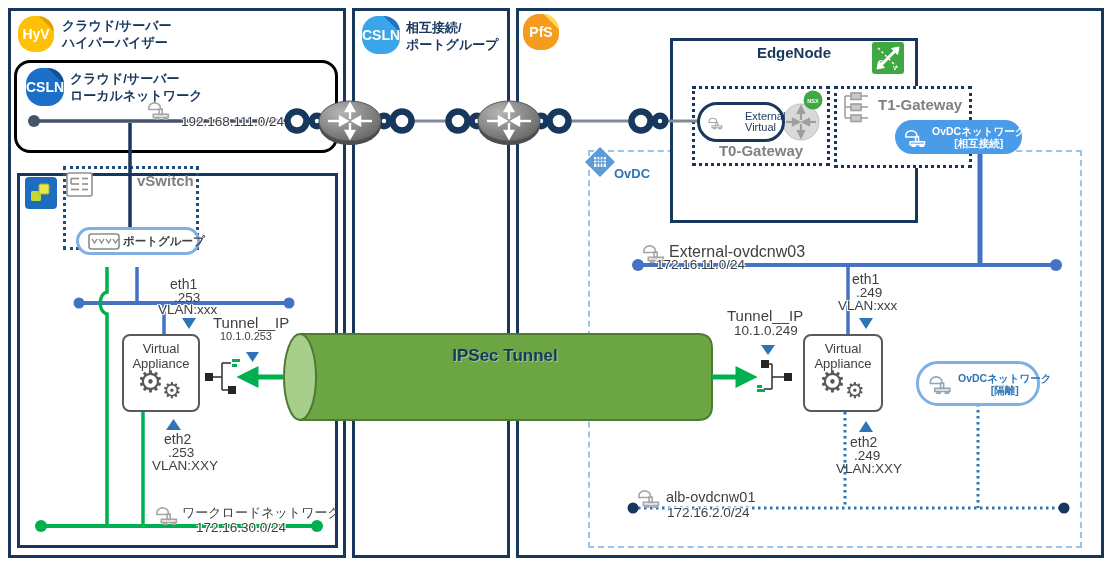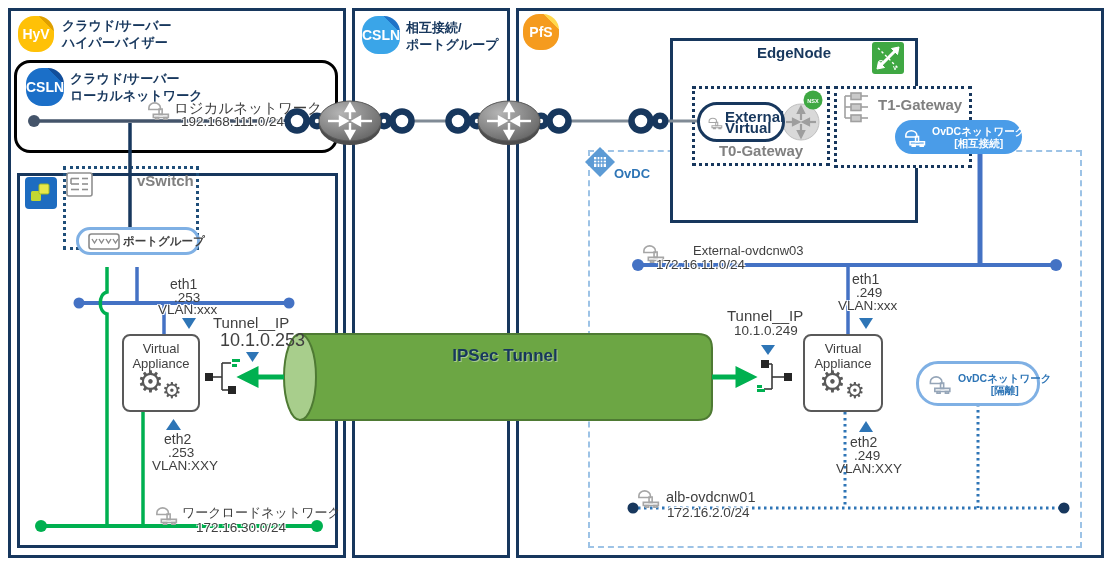--- a/index.html
+++ b/index.html
@@ -221,21 +221,20 @@
   </div>
 
   <div class="ct sticker" style="left:26px;top:68px;width:38px;height:38px;background:linear-gradient(225deg,#114E9B 0 12px,#1B6FC8 12px);">CSLN</div>
   <div class="ct ttl" style="left:70px;top:70px;">
     <div>クラウド/サーバー</div>
       <div>ローカルネットワーク</div>
   </div>
   <svg class="ct" style="left:146px;top:98px;color:#A6A6A6;" width="27" height="23">
       <use href="#netg"></use>
     </svg>
-  <div class="ct lbl" style="left:174px;top:99px;font-size:14.5px;">ロジカルネットワーク</div>
   <div class="ct lbl-s" style="left:181px;top:114px;">192.168.111.0/24</div>
 
   <div class="ct sticker" style="left:362px;top:16px;width:38px;height:38px;background:linear-gradient(225deg,#1E73C8 0 12px,#3AA5E8 12px);">CSLN</div>
   <div class="ct ttl" style="left:406px;top:19px;">
     <div>相互接続/</div>
       <div>ポートグループ</div>
   </div>
 
   <div class="ct sticker" style="left:523px;top:14px;width:36px;height:36px;background:linear-gradient(225deg,#FFD84D 0 11px,#F59B1E 11px);">PfS</div>
 
@@ -268,21 +267,21 @@
           <path d="M25 6l2.5 4 2.5-4"></path>
       </g>
     </svg>
     <span style="font-size:11.5px;font-weight:bold;color:#404040;margin-left:3px;">ポートグループ</span>
   </div>
 
   <div class="ct lbl" style="left:170px;top:276px;">eth1</div>
   <div class="ct lbl" style="left:174px;top:290px;font-size:13.5px;">.253</div>
   <div class="ct lbl-s" style="left:158px;top:302px;">VLAN:xxx</div>
   <div class="ct lbl" style="left:213px;top:314px;font-size:15px;">Tunnel__IP</div>
-  <div class="ct lbl" style="left:220px;top:330px;font-size:18px;">10.1.0.253</div>
+  <div class="ct lbl" style="left:220px;top:330px;font-size:11px;">10.1.0.253</div>
 
   <div class="ct vabox" style="left:122px;top:334px;width:78px;height:78px;">
     <div>Virtual</div>
       <div>Appliance</div>
     <span class="gear" style="left:13px;top:31px;font-size:30px;">⚙</span>
     <span class="gear" style="left:38px;top:44px;font-size:22px;">⚙</span>
   </div>
 
   <div class="ct lbl" style="left:164px;top:431px;">eth2</div>
   <div class="ct lbl" style="left:168px;top:445px;font-size:13.5px;">.253</div>
@@ -306,21 +305,21 @@
       <line x1="6" y1="6" x2="26" y2="26" stroke-width="1.4" stroke-dasharray="2.5 2.5"></line>
     </g>
     <text x="7" y="22" font-size="6" font-weight="bold" fill="#fff">P</text>
     <text x="21" y="28" font-size="6" font-weight="bold" fill="#fff">V</text>
   </svg>
 
   <div class="ct pill" style="left:697px;top:102px;width:88px;height:40px;border:3.5px solid #17375D;border-radius:20px;padding-left:7px;">
     <svg width="18" height="15" style="color:#A6A6A6;flex:none;">
         <use href="#netg"></use>
       </svg>
-    <div style="font-size:15px;font-weight:bold;color:#17375D;line-height:11.5px;margin-left:0;">
+    <div style="font-size:11px;font-weight:normal;color:#17375D;line-height:11.5px;margin-left:20px;">
       <div>External</div>
         <div>Virtual</div>
     </div>
   </div>
   <div class="ct gray-b" style="left:692px;top:142px;width:138px;text-align:center;">T0-Gateway</div>
 
   <svg class="ct" style="left:840px;top:91px;" width="32" height="32">
     <g stroke="#A0A0A0" stroke-width="1.6" fill="#C9C9C9">
       <line x1="5" y1="5" x2="5" y2="27"></line>
       <line x1="5" y1="5" x2="11" y2="5"></line>
@@ -355,21 +354,21 @@
         <line x1="19" y1="11" x2="19" y2="21"></line>
       <line x1="10" y1="14" x2="22" y2="14"></line>
         <line x1="10" y1="17" x2="22" y2="17"></line>
     </g>
   </svg>
   <div class="ct" style="left:614px;top:166px;font-size:13px;font-weight:bold;color:#2E75B6;">OvDC</div>
 
   <svg class="ct" style="left:641px;top:241px;color:#A6A6A6;" width="27" height="23">
       <use href="#netg"></use>
     </svg>
-  <div class="ct lbl" style="left:669px;top:243px;font-size:13px;margin-left:24px;">External-ovdcnw03</div>
+  <div class="ct lbl" style="left:669px;top:243px;font-size:16px;">External-ovdcnw03</div>
   <div class="ct lbl-s" style="left:656px;top:257px;">172.16.11.0/24</div>
 
   <div class="ct lbl" style="left:852px;top:271px;">eth1</div>
   <div class="ct lbl" style="left:856px;top:285px;font-size:13.5px;">.249</div>
   <div class="ct lbl-s" style="left:838px;top:298px;">VLAN:xxx</div>
   <div class="ct lbl" style="left:727px;top:307px;font-size:15px;">Tunnel__IP</div>
   <div class="ct lbl" style="left:734px;top:323px;font-size:13.5px;">10.1.0.249</div>
 
   <div class="ct vabox" style="left:803px;top:334px;width:80px;height:78px;">
     <div>Virtual</div>

